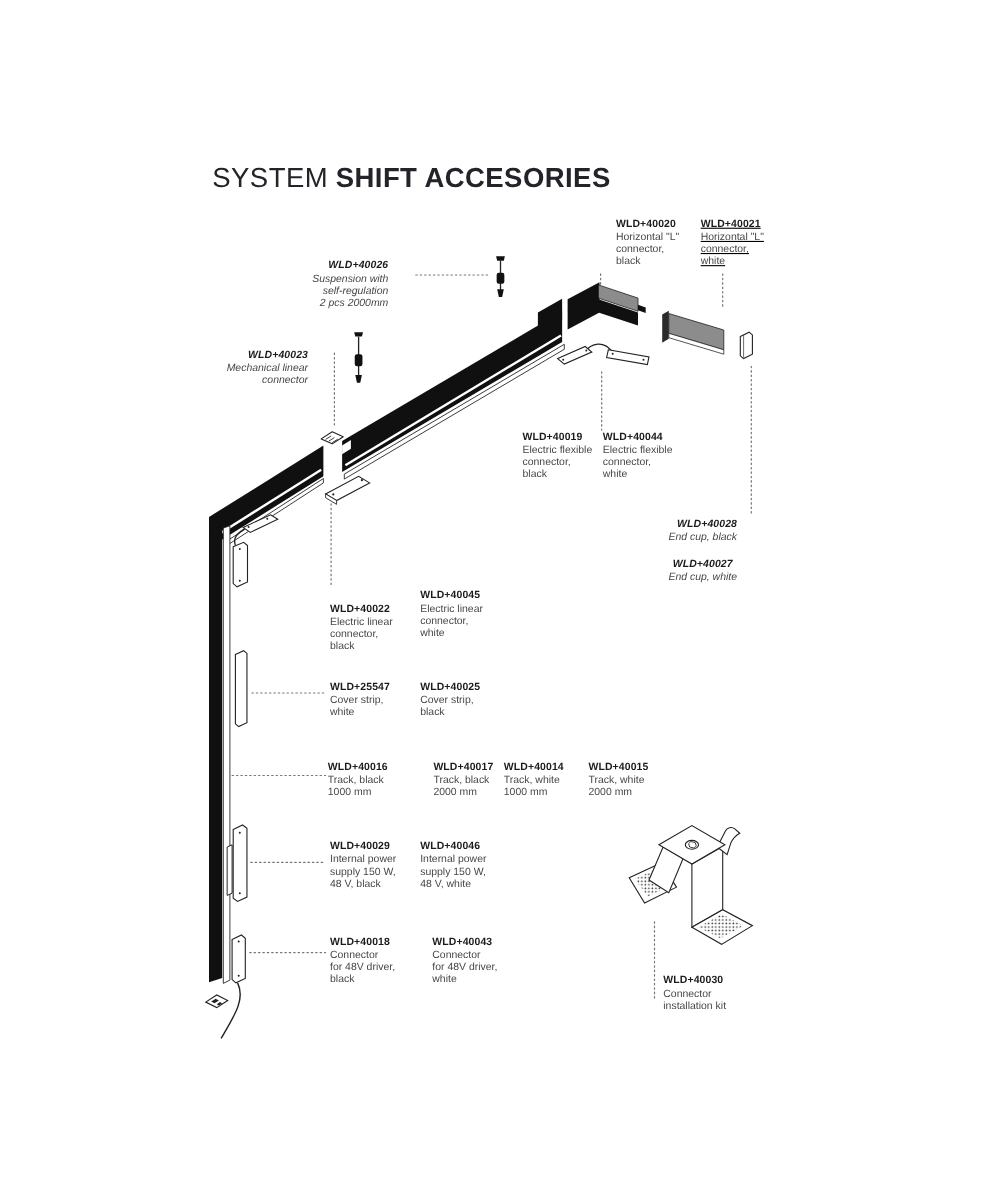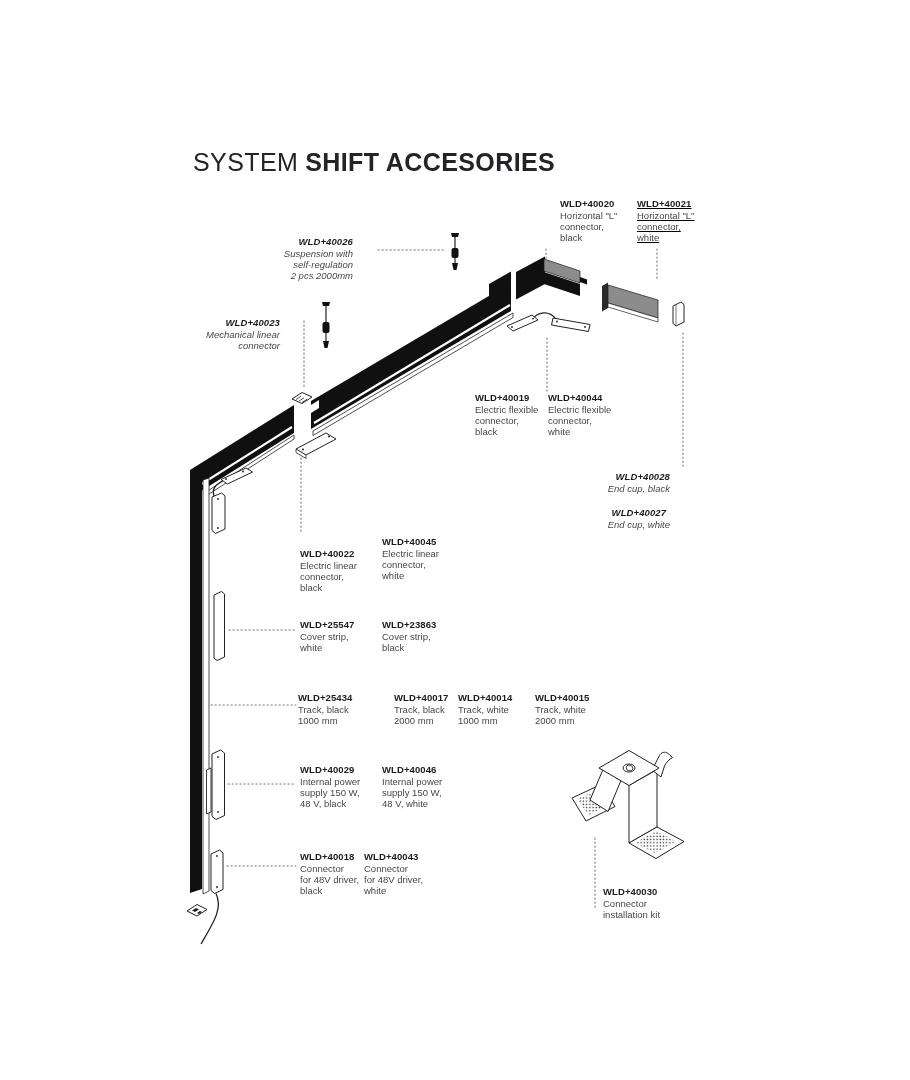--- a/index.html
+++ b/index.html
@@ -220,26 +220,26 @@
     <div class="desc">Electric linear
 connector,
 white</div>
   </div>
   <div class="part" style="left:300px;top:619px;">
     <div class="code">WLD+25547</div>
     <div class="desc">Cover strip,
 white</div>
   </div>
   <div class="part" style="left:382px;top:619px;">
-    <div class="code">WLD+23863</div>
+    <div class="code">WLD+40025</div>
     <div class="desc">Cover strip,
 black</div>
   </div>
   <div class="part" style="left:298px;top:692px;">
-    <div class="code">WLD+25434</div>
+    <div class="code">WLD+40016</div>
     <div class="desc">Track, black
 1000 mm</div>
   </div>
   <div class="part" style="left:394px;top:692px;">
     <div class="code">WLD+40017</div>
     <div class="desc">Track, black
 2000 mm</div>
   </div>
   <div class="part" style="left:458px;top:692px;">
     <div class="code">WLD+40014</div>
@@ -262,21 +262,21 @@
     <div class="desc">Internal power
 supply 150 W,
 48 V, white</div>
   </div>
   <div class="part" style="left:300px;top:851px;">
     <div class="code">WLD+40018</div>
     <div class="desc">Connector
 for 48V driver,
 black</div>
   </div>
-  <div class="part" style="left:364px;top:851px;">
+  <div class="part" style="left:393px;top:851px;">
     <div class="code">WLD+40043</div>
     <div class="desc">Connector
 for 48V driver,
 white</div>
   </div>
   <div class="part" style="left:603px;top:886px;">
     <div class="code">WLD+40030</div>
     <div class="desc">Connector
 installation kit</div>
   </div>

